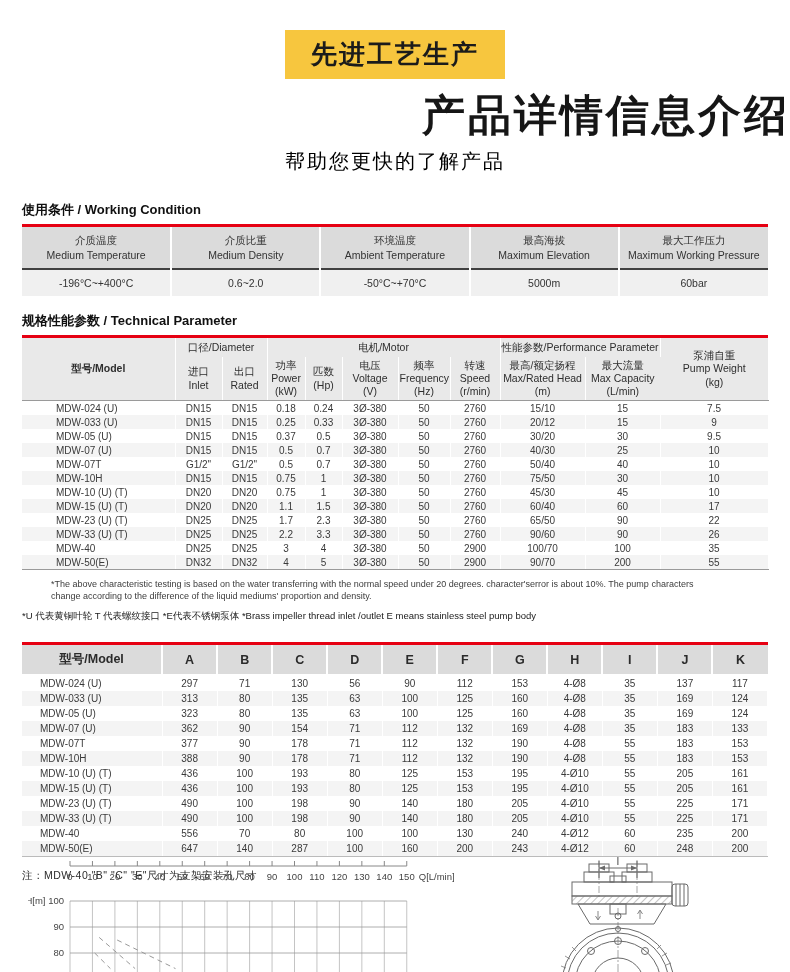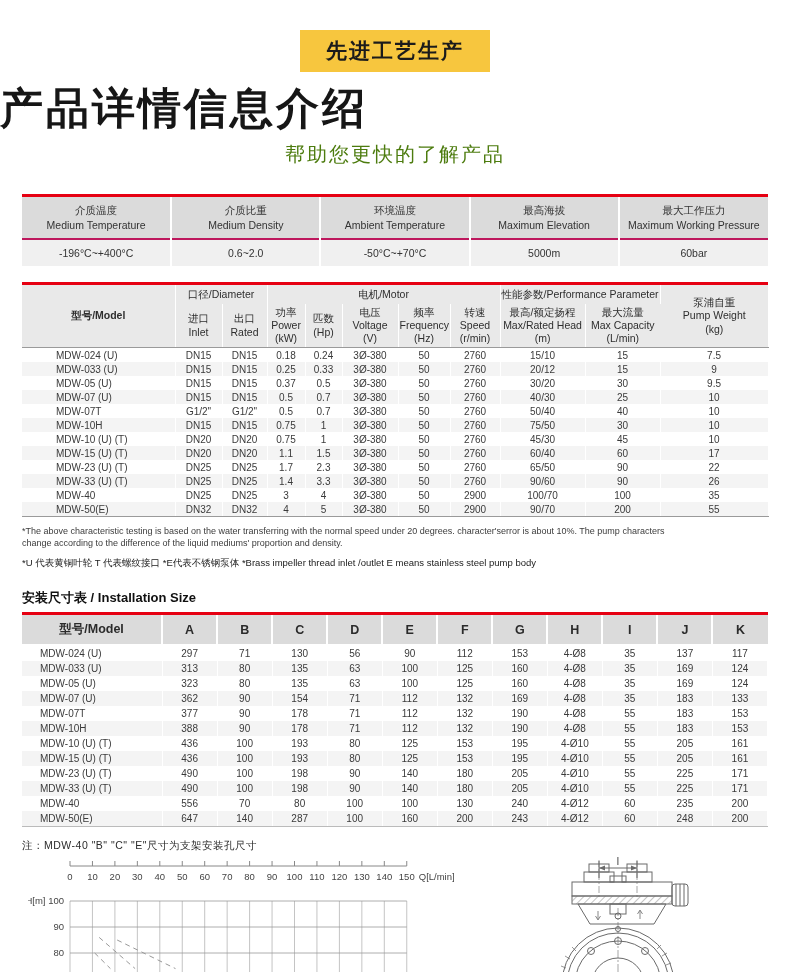--- a/index.html
+++ b/index.html
@@ -5,45 +5,45 @@
   html,body{margin:0;padding:0;}
   body{
     width:790px;height:972px;overflow:hidden;position:relative;
     background:#ffffff;color:#222;
     font-family:"Liberation Sans","DejaVu Sans",sans-serif;
     -webkit-font-smoothing:antialiased;
   }
   .badge-wrap{margin-top:30px;text-align:center;}
   .badge{
     display:inline-block;background:#f7c63e;color:#1b1b1b;
-    font-size:21px;font-weight:bold;padding:7px 26px;letter-spacing:2px;
+    font-size:26px;font-weight:bold;padding:7px 26px;letter-spacing:2px;
   }
   .page-title{
     margin-top:12px;font-size:43px;font-weight:800;color:#161616;
-    letter-spacing:3px;line-height:1.15;text-align:left;
+    letter-spacing:3px;line-height:1.15;text-align:right;
   }
   .page-subtitle{
-    margin-top:8px;font-size:20px;color:#4d7c0f;text-align:center;letter-spacing:2px;
+    margin-top:8px;font-size:20px;color:#000000;text-align:center;letter-spacing:2px;
   }
   .content{margin:0 22px;}
   .section{margin-top:26px;}
   .sec-title{font-size:13px;font-weight:bold;color:#101010;margin-bottom:5px;}
   .redline{height:3px;background:#e60012;}
   table{border-collapse:collapse;width:100%;table-layout:fixed;}
   th,td{margin:0;}
   .pre th,.pre td,th.pre{white-space:pre-line;}
   
   .wc th{
     background:#dbdbdb;font-size:10.5px;font-weight:normal;color:#333;
     padding:6px 2px;border-right:2px solid #fff;line-height:1.35;margin-left:42px;
   }
   .wc th:last-child{border-right:none;}
   .wc td{
     background:#f0f0f0;font-size:10.5px;color:#333;text-align:center;
-    padding:7px 8px;border-right:2px solid #fff;border-top:2px solid #be185d;
+    padding:7px 8px;border-right:2px solid #fff;border-top:2px solid #404040;
   }
   .wc td:last-child{border-right:none;}
   
   .tech th{
     background:#e9e9e9;font-size:10.5px;font-weight:normal;color:#2e2e2e;
     border-right:1px solid #fff;line-height:1.25;padding:2px 1px;
   }
   .tech tr.grp th{font-size:10.5px;padding:3px 1px;}
   .tech th:last-child{border-right:none;}
   .tech tr.sub th{border-bottom:1px solid #9a9a9a;}
@@ -51,21 +51,21 @@
   .tech td{
     font-size:10px;color:#3a3a3a;text-align:center;padding:1.5px 1px;
     border-right:1px solid #fff;
   }
   .tech tbody tr:nth-child(even){background:#f4f4f4;}
   .tech tbody tr:last-child td{border-bottom:1px solid #9a9a9a;}
   .tech td:first-child,.tech tbody td.model{text-align:left;padding-left:34px;}
   
   .fn{margin-top:9px;line-height:1.3;}
   .fn-zh{font-size:9.5px;font-weight:bold;color:#141414;}
-  .fn-en{font-size:9px;color:#3c3c3c;margin-top:1px;}
+  .fn-en{font-size:9px;color:#3c3c3c;margin-top:1px;margin-left:29px;}
   .fn-legend{font-size:9.5px;color:#1a1a1a;margin-top:7px;}
   
   .inst th{
     background:#dbdbdb;font-size:12.5px;font-weight:bold;color:#2b2b2b;
     padding:6px 2px;border-right:2px solid #fff;border-bottom:2px solid #fff;
   }
   .inst th:last-child{border-right:none;}
   .inst td{
     font-size:10px;color:#3a3a3a;text-align:center;padding:2px 1px;
     border-right:1px solid #fff;
@@ -84,20 +84,21 @@
 
 <div class="badge-wrap">
   <span class="badge">先进工艺生产</span>
 </div>
 <div class="page-title">产品详情信息介绍</div>
 <div class="page-subtitle">帮助您更快的了解产品</div>
 
 <div class="content">
 
   <div class="section">
+    <div class="sec-title">使用条件 / Working Condition</div>
     <div class="redline"></div>
     <table class="wc">
       <thead>
         <tr class="pre">
             <th>介质温度
 Medium Temperature</th>
             <th>介质比重
 Medium Density</th>
             <th>环境温度
 Ambient Temperature</th>
@@ -113,20 +114,21 @@
             <td>0.6~2.0</td>
             <td>-50°C~+70°C</td>
             <td>5000m</td>
             <td>60bar</td>
           </tr>
       </tbody>
     </table>
   </div>
 
   <div class="section" style="margin-top:16px;">
+    <div class="sec-title">规格性能参数 / Technical Parameter</div>
     <div class="redline"></div>
     <table class="tech">
       <colgroup>
         <col style="width:153px">
           <col style="width:47px">
           <col style="width:45px">
         <col style="width:38px">
           <col style="width:37px">
           <col style="width:56px">
         <col style="width:52px">
@@ -287,21 +289,21 @@
             <td>50</td>
             <td>2760</td>
             <td>65/50</td>
             <td>90</td>
             <td>22</td>
           </tr>
           <tr>
             <td>MDW-33 (U) (T)</td>
             <td>DN25</td>
             <td>DN25</td>
-            <td>1.4</td>
+            <td>2.2</td>
             <td>3.3</td>
             <td>3Ø-380</td>
             <td>50</td>
             <td>2760</td>
             <td>90/60</td>
             <td>90</td>
             <td>26</td>
           </tr>
           <tr>
             <td>MDW-40</td>
@@ -331,21 +333,20 @@
           </tr>
         </tbody>
     </table>
     <div class="fn">
       <div class="fn-en" style="width:660px;">*The above characteristic testing is based on the water transferring with the normal speed under 20 degrees.  character'serror is about 10%. The pump characters change according to the difference of the liquid mediums' proportion and density.</div>
       <div class="fn-legend">*U 代表黄铜叶轮  T 代表螺纹接口 *E代表不锈钢泵体  *Brass impeller  thread inlet /outlet      E means stainless steel  pump body</div>
     </div>
   </div>
 
   <div class="section" style="margin-top:20px;">
-    <div class="sec-title">安装尺寸表 / Installation Size</div>
     <div class="redline"></div>
     <table class="inst">
       <colgroup>
         <col style="width:140px">
         <col span="11" style="width:55px">
       </colgroup>
       <thead>
         <tr>
             <th>型号/Model</th>
             <th>A</th>

